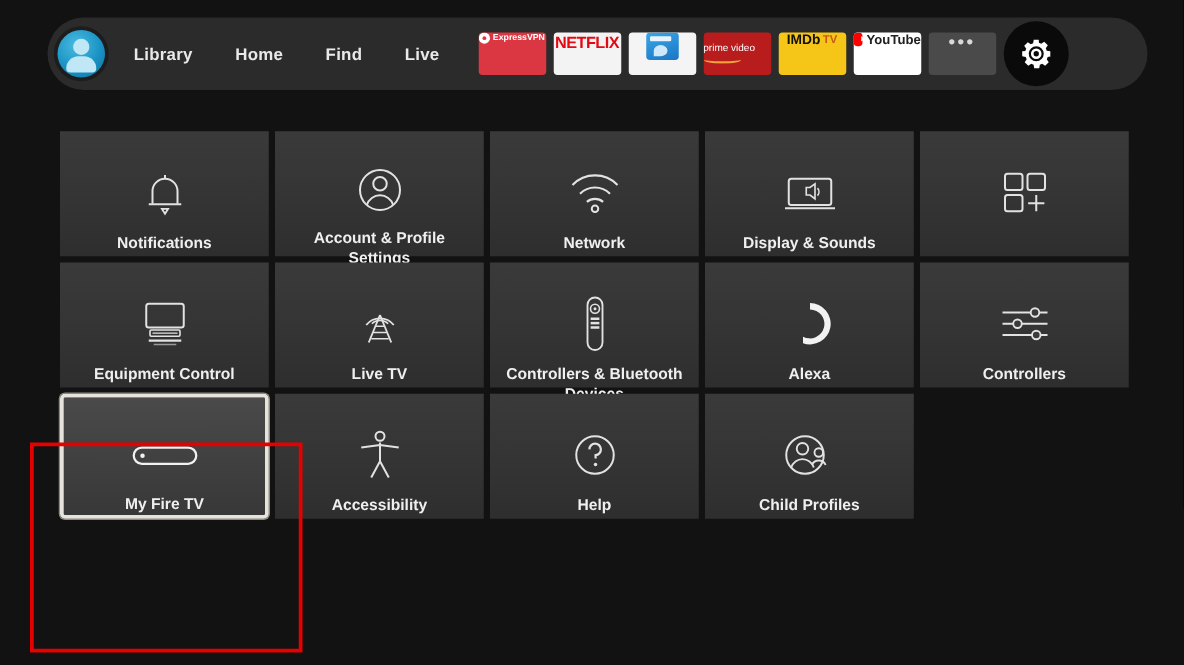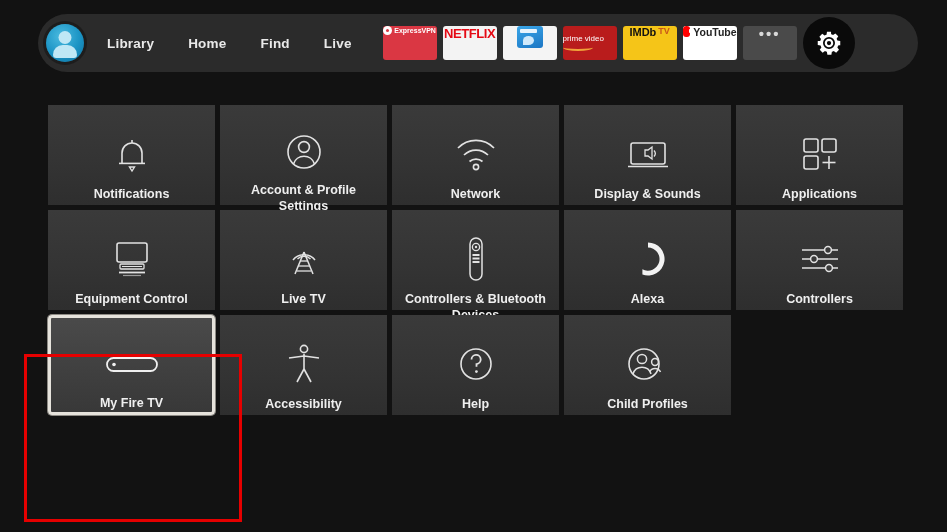--- a/index.html
+++ b/index.html
@@ -302,21 +302,20 @@
       <div class="tile">
         <div class="tile-icon">
           <svg width="42" height="40" viewBox="0 0 42 40">
             <rect x="5" y="5" width="14" height="13" rx="2" fill="none" stroke="#e2e2e2" stroke-width="1.6"></rect>
             <rect x="23" y="5" width="14" height="13" rx="2" fill="none" stroke="#e2e2e2" stroke-width="1.6"></rect>
             <rect x="5" y="22" width="14" height="13" rx="2" fill="none" stroke="#e2e2e2" stroke-width="1.6"></rect>
             <line x1="30" y1="22" x2="30" y2="35" stroke="#e2e2e2" stroke-width="1.6"></line>
             <line x1="23.5" y1="28.5" x2="36.5" y2="28.5" stroke="#e2e2e2" stroke-width="1.6"></line>
           </svg>
         </div>
-        <div class="tile-label">Applications</div>
       </div>
     </div>
 
     <div class="grid-row">
 
       <div class="tile">
         <div class="tile-icon">
           <svg width="46" height="40" viewBox="0 0 46 40">
             <rect x="8" y="4" width="30" height="19" rx="2" fill="none" stroke="#e2e2e2" stroke-width="1.6"></rect>
             <rect x="11" y="25" width="24" height="5" rx="1" fill="none" stroke="#e2e2e2" stroke-width="1.3"></rect>

